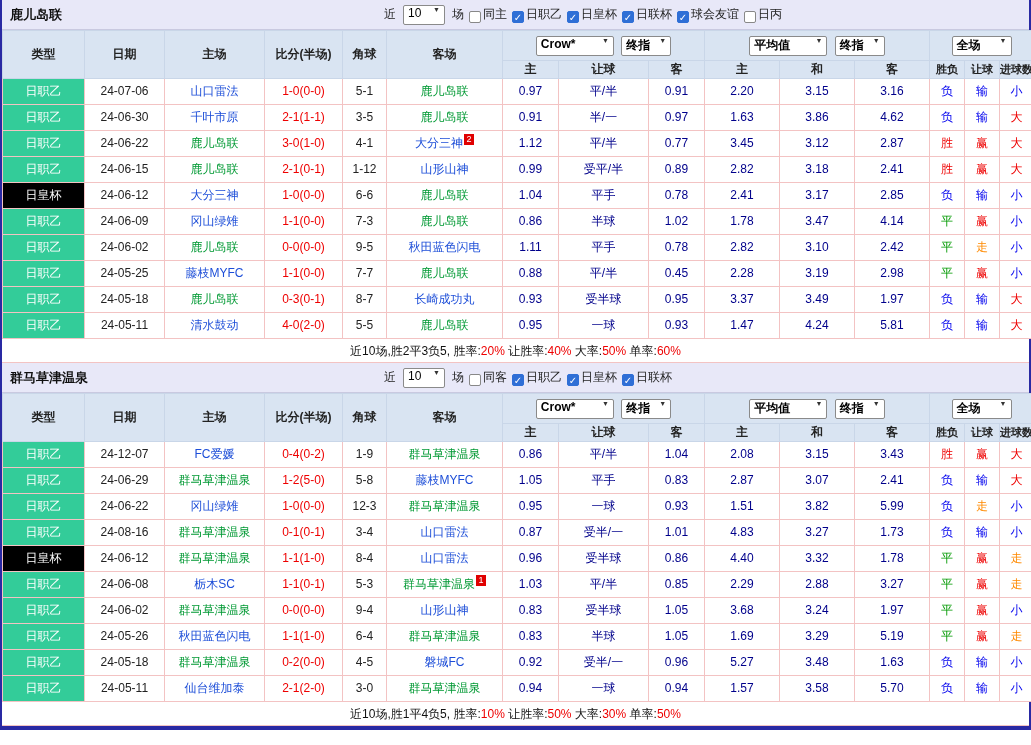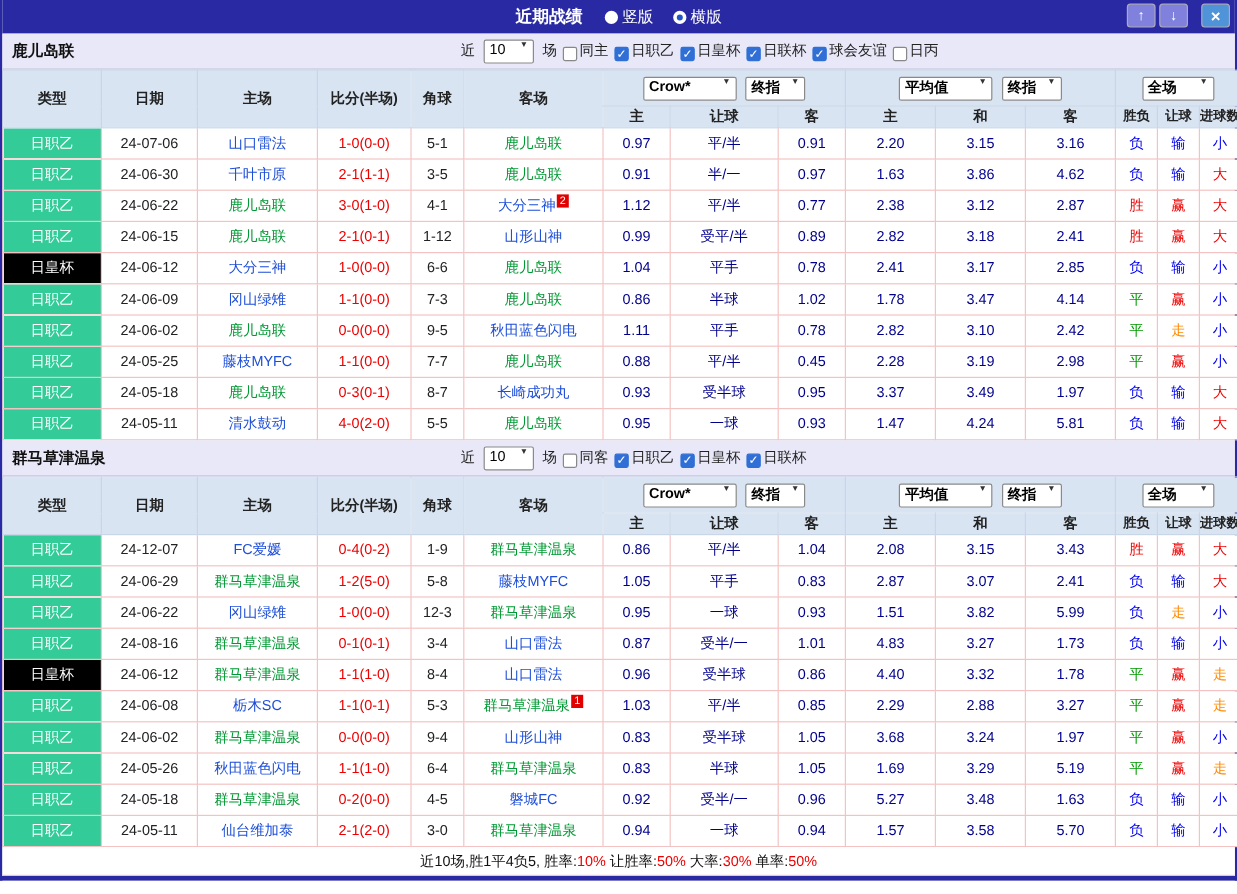--- a/index.html
+++ b/index.html
@@ -46,44 +46,20 @@
   .teamname.green{color:var(--team-green)}
   .redcard{display:inline-block;background:#e00000;color:#fff;font-size:9px;line-height:11px;min-width:10px;padding:0 1px;margin-left:1px;vertical-align:super}
   .c-red{color:var(--red)}.c-blue{color:var(--blue)}.c-green{color:var(--green)}.c-orange{color:var(--orange)}.c-dark{color:#111}
   .summary{height:24px;line-height:24px;text-align:center;border-bottom:1px solid var(--grid);font-size:12px;color:#111;background:#fff}
   .summary span{white-space:pre}
 </style>
 </head>
 <body>
 
 <div class="app">
-  <div class="topbar">
-    <span class="title">近期战绩</span>
-    <span class="radio-group">
-        <span class="radio">
-          <span class="radio-circle"></span>
-          <span>竖版</span>
-        </span>
-        <span class="radio">
-          <span class="radio-circle selected"></span>
-          <span>横版</span>
-        </span>
-      </span>
-    <div class="topbar-buttons">
-      <button class="nav-btn up">
-          <span>↑</span>
-        </button>
-      <button class="nav-btn down">
-          <span>↓</span>
-        </button>
-      <button class="nav-btn close">
-          <span>×</span>
-        </button>
-    </div>
-  </div>
   <div id="sections">
   <section class="team-section">
     <div class="section-header">
       <span class="team-name">鹿儿岛联</span>
       <div class="filter-group">
             <span>近</span>
             <span class="fakeselect w42">
               <span class="fs-label">10</span>
               <span class="fs-arrow">▼</span>
             </span>
@@ -217,21 +193,21 @@
             <tr>
               <td class="league green">日职乙</td>
               <td class="date">24-06-22</td>
               <td class="teamcell"><span class="teamname green">鹿儿岛联</span></td>
               <td class="score">3-0(1-0)</td>
               <td class="corner">4-1</td>
               <td class="teamcell"><span class="teamname">大分三神</span><span class="redcard">2</span></td>
               <td class="odds">1.12</td>
               <td class="odds">平/半</td>
               <td class="odds">0.77</td>
-              <td class="odds">2.38</td>
+              <td class="odds">3.45</td>
               <td class="odds">3.12</td>
               <td class="odds">2.87</td>
               <td class="res c-red">胜</td>
               <td class="res c-red">赢</td>
               <td class="res c-red">大</td>
             </tr>
             <tr>
               <td class="league green">日职乙</td>
               <td class="date">24-06-15</td>
               <td class="teamcell"><span class="teamname green">鹿儿岛联</span></td>
@@ -345,20 +321,21 @@
               <td class="odds">0.93</td>
               <td class="odds">1.47</td>
               <td class="odds">4.24</td>
               <td class="odds">5.81</td>
               <td class="res c-blue">负</td>
               <td class="res c-blue">输</td>
               <td class="res c-red">大</td>
             </tr>
           </tbody>
     </table>
+    <div class="summary"><span class="c-dark">近10场,胜2平3负5, 胜率:</span><span class="c-red">20%</span><span class="c-dark"> 让胜率:</span><span class="c-red">40%</span><span class="c-dark"> 大率:</span><span class="c-red">50%</span><span class="c-dark"> 单率:</span><span class="c-red">60%</span></div>
   </section>
 
   <section class="team-section">
     <div class="section-header">
       <span class="team-name">群马草津温泉</span>
       <div class="filter-group">
             <span>近</span>
             <span class="fakeselect w42">
               <span class="fs-label">10</span>
               <span class="fs-arrow">▼</span>

